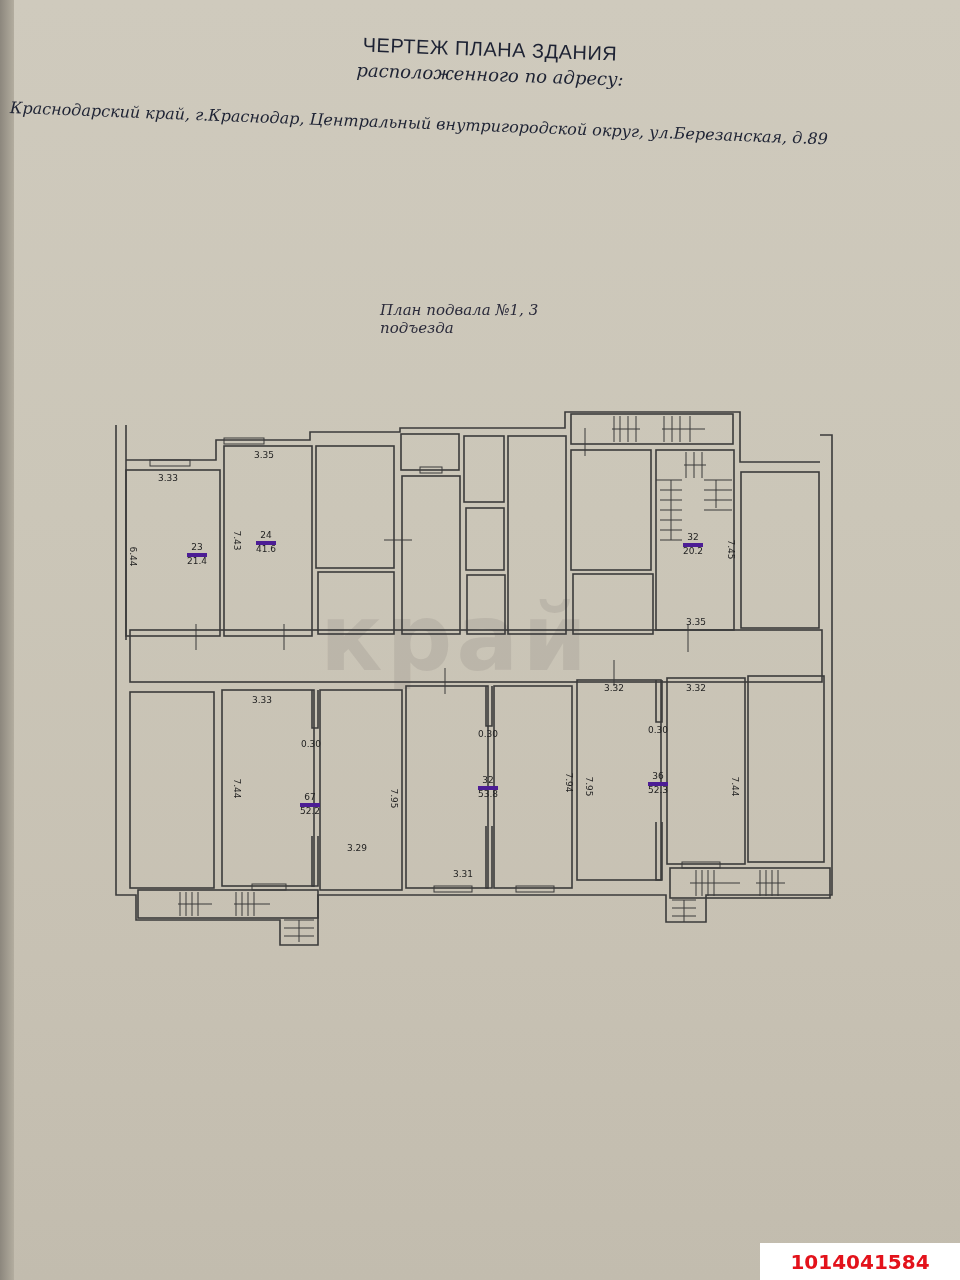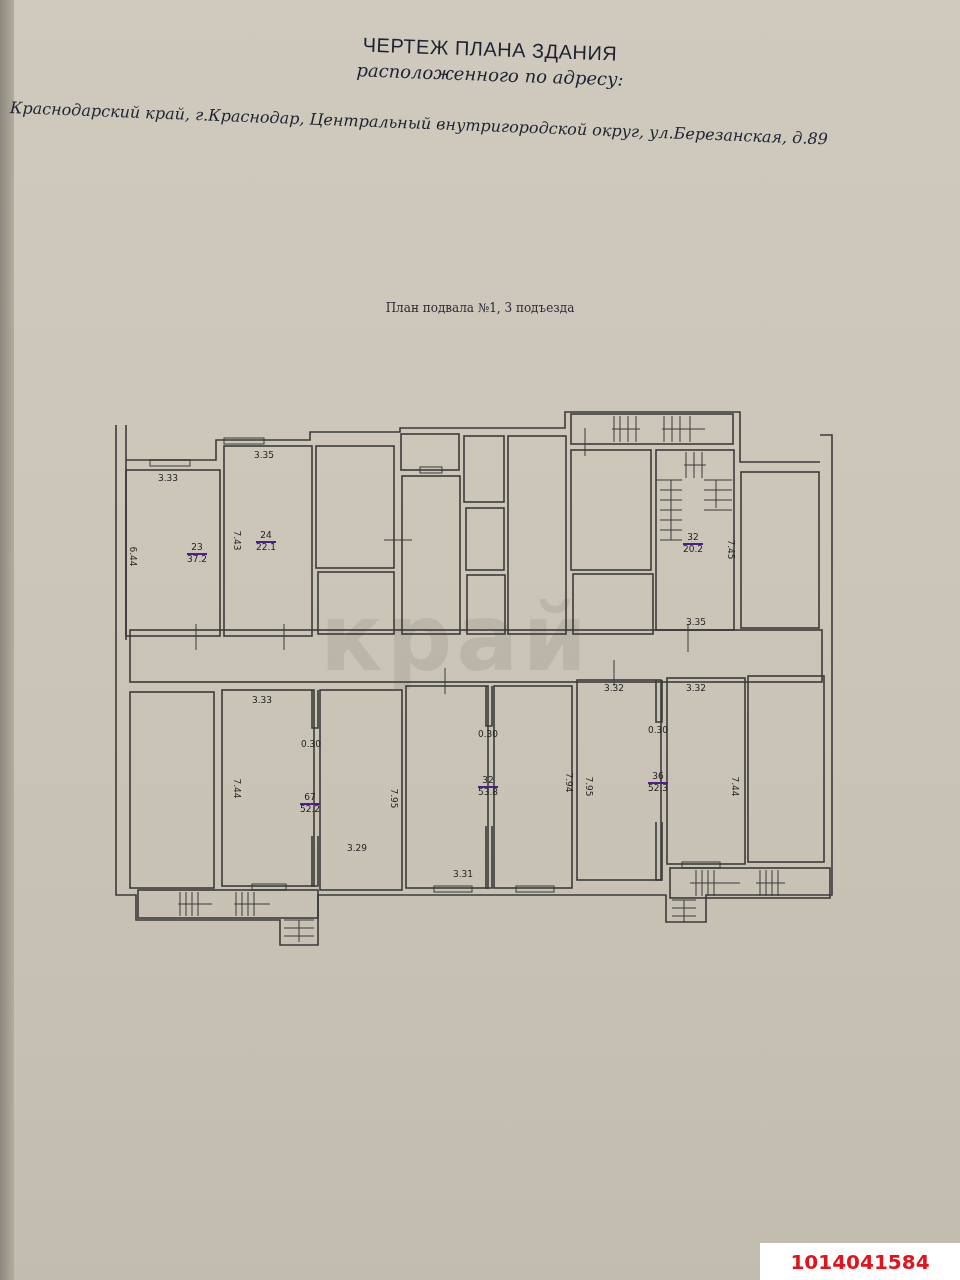--- a/index.html
+++ b/index.html
@@ -25,34 +25,34 @@
     position: absolute; left: 320px; top: 64px; width: 340px; text-align: center;
     font-family: "DejaVu Serif", serif; font-style: italic; font-size: 18px; color: #1d2233;
     transform: rotate(2deg);
   }
   .title-3 {
     position: absolute; left: 10px; top: 98px; width: 930px; white-space: nowrap;
     font-family: "DejaVu Serif", serif; font-style: italic; font-size: 16px; color: #1d2233;
     transform: rotate(2.2deg); transform-origin: left center;
   }
   .subtitle {
-    position: absolute; left: 380px; top: 301px; width: 200px; text-align: center;
-    font-family: "DejaVu Serif", serif; font-size: 12px; color: #2a2a3a;
+    position: absolute; left: 380px; top: 301px; width: 200px; text-align: left;
+    font-family: "DejaVu Serif", serif; font-style: italic; font-size: 15px; color: #2a2a3a;
   }
   svg.plan { position: absolute; left: 0; top: 0; }
   .lbl {
     position: absolute; font-family: "DejaVu Sans", sans-serif; font-size: 9px; color: #222;
     white-space: nowrap; line-height: 1;
   }
   .lbl.v { transform: rotate(90deg); transform-origin: center center; }
   .room {
     position: absolute; text-align: center; font-family: "DejaVu Sans", sans-serif;
     font-size: 9px; color: #222; line-height: 1.1;
   }
-  .room .num { display: block; border-bottom: 2px solid #4c1d95; padding: 0 2px; }
+  .room .num { display: block; border-bottom: 4px solid #4c1d95; padding: 0 2px; }
   .watermark {
     position: absolute; left: 320px; top: 585px; font-family: "DejaVu Sans", sans-serif;
     font-weight: bold; font-size: 92px; color: rgba(150,145,138,0.28); letter-spacing: 4px;
   }
   .id-badge {
     position: absolute; left: 760px; top: 1243px; width: 200px; height: 37px; background: #ffffff;
     color: #e3121b; font-family: "DejaVu Sans", sans-serif; font-weight: bold; font-size: 20px;
     display: flex; align-items: center; justify-content: center;
   }
 </style>
@@ -197,24 +197,24 @@
     <line x1="284" y1="624" x2="284" y2="650"></line>
     <line x1="384" y1="540" x2="412" y2="540"></line>
     <line x1="445" y1="668" x2="445" y2="694"></line>
     <line x1="614" y1="660" x2="614" y2="686"></line>
     <line x1="688" y1="624" x2="688" y2="652"></line>
     <line x1="585" y1="428" x2="585" y2="456"></line>
   </g>
 </svg>
 
 <div class="room" style="left:156px; top:543px;margin-left:31px;">
-  <span class="num">23</span><span>37.2</span>
+  <span class="num">23</span><span>21.4</span>
 </div>
 <div class="room" style="left:256px; top:531px;">
-  <span class="num">24</span><span>22.1</span>
+  <span class="num">24</span><span>41.6</span>
 </div>
 <div class="room" style="left:683px; top:533px;">
   <span class="num">32</span><span>20.2</span>
 </div>
 <div class="room" style="left:300px; top:793px;">
   <span class="num">67</span><span>52.2</span>
 </div>
 <div class="room" style="left:478px; top:776px;">
   <span class="num">32</span><span>53.8</span>
 </div>

